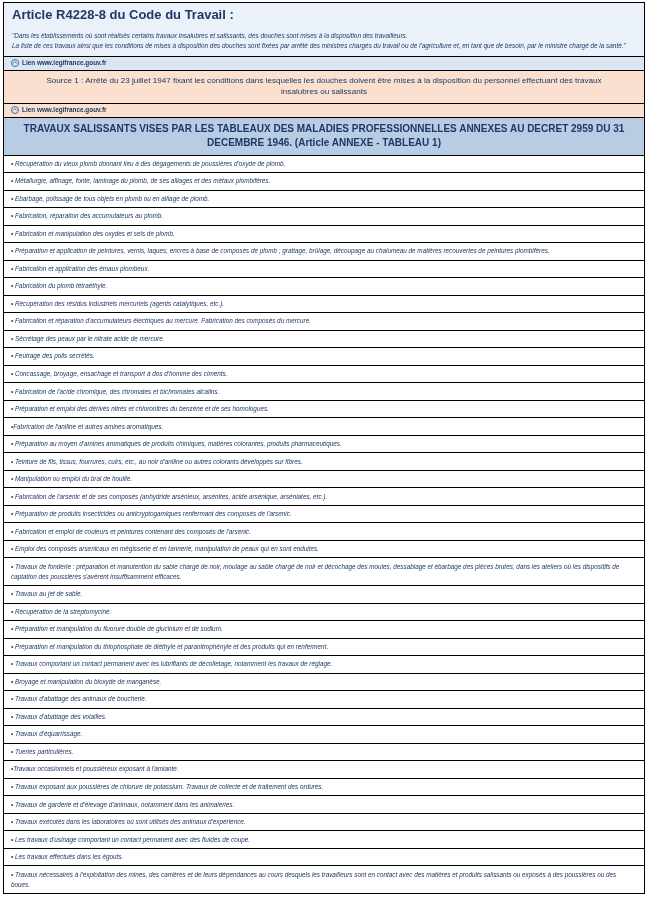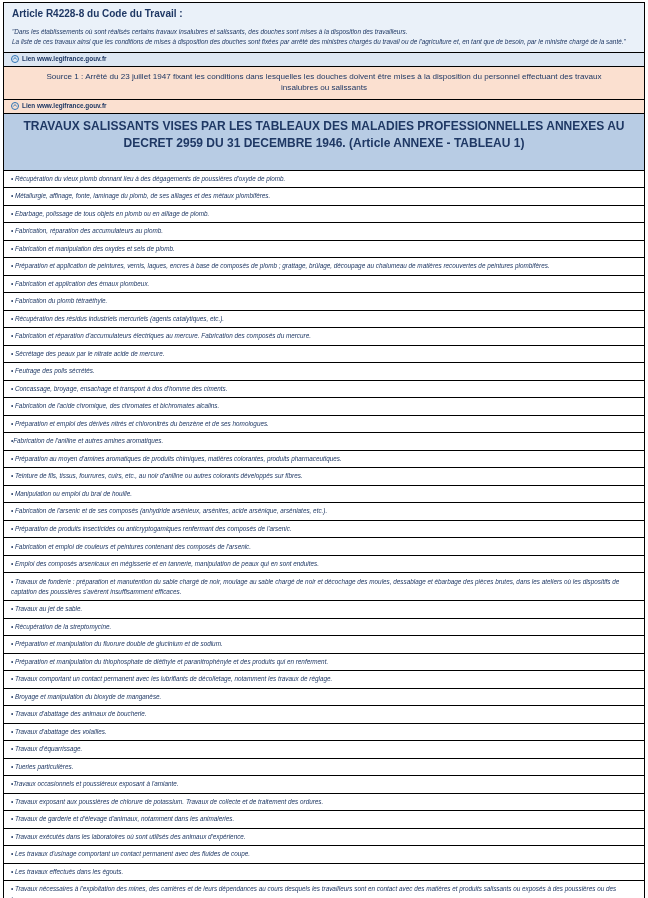--- a/index.html
+++ b/index.html
@@ -33,21 +33,21 @@
     font-size: 10.4px;
     line-height: 1.35;
     text-align: center;
     padding: 4px 14px 5px 14px;
     letter-spacing: -0.05px;
   }
 
   
   .article-head {
     background: #eaf1f9;
-    font-size: 10px;
+    font-size: 13px;
     font-weight: bold;
     color: #1f3864;
     padding: 4px 6px 4px 8px;
     line-height: 1.3;
   }
   .article-body {
     background: #eaf1f9;
     font-size: 6.4px;
     font-style: italic;
     color: #1f3864;
@@ -88,24 +88,24 @@
     line-height: 1.42;
     text-align: center;
     padding: 4px 26px 5px 26px;
   }
 
   
   .section-banner {
     background: #b8cce4;
     color: #1f3864;
     font-weight: bold;
-    font-size: 12px;
+    font-size: 10px;
     line-height: 1.45;
     text-align: center;
-    padding: 4px 8px 17px 8px;
+    padding: 4px 8px 4px 8px;
   }
 
   
   .list-wrap { }
   .list-row {
     box-sizing: border-box;
     border: 1px solid #000000;
     margin-bottom: -1px;
     background: #ffffff;
     font-size: 6.35px;

